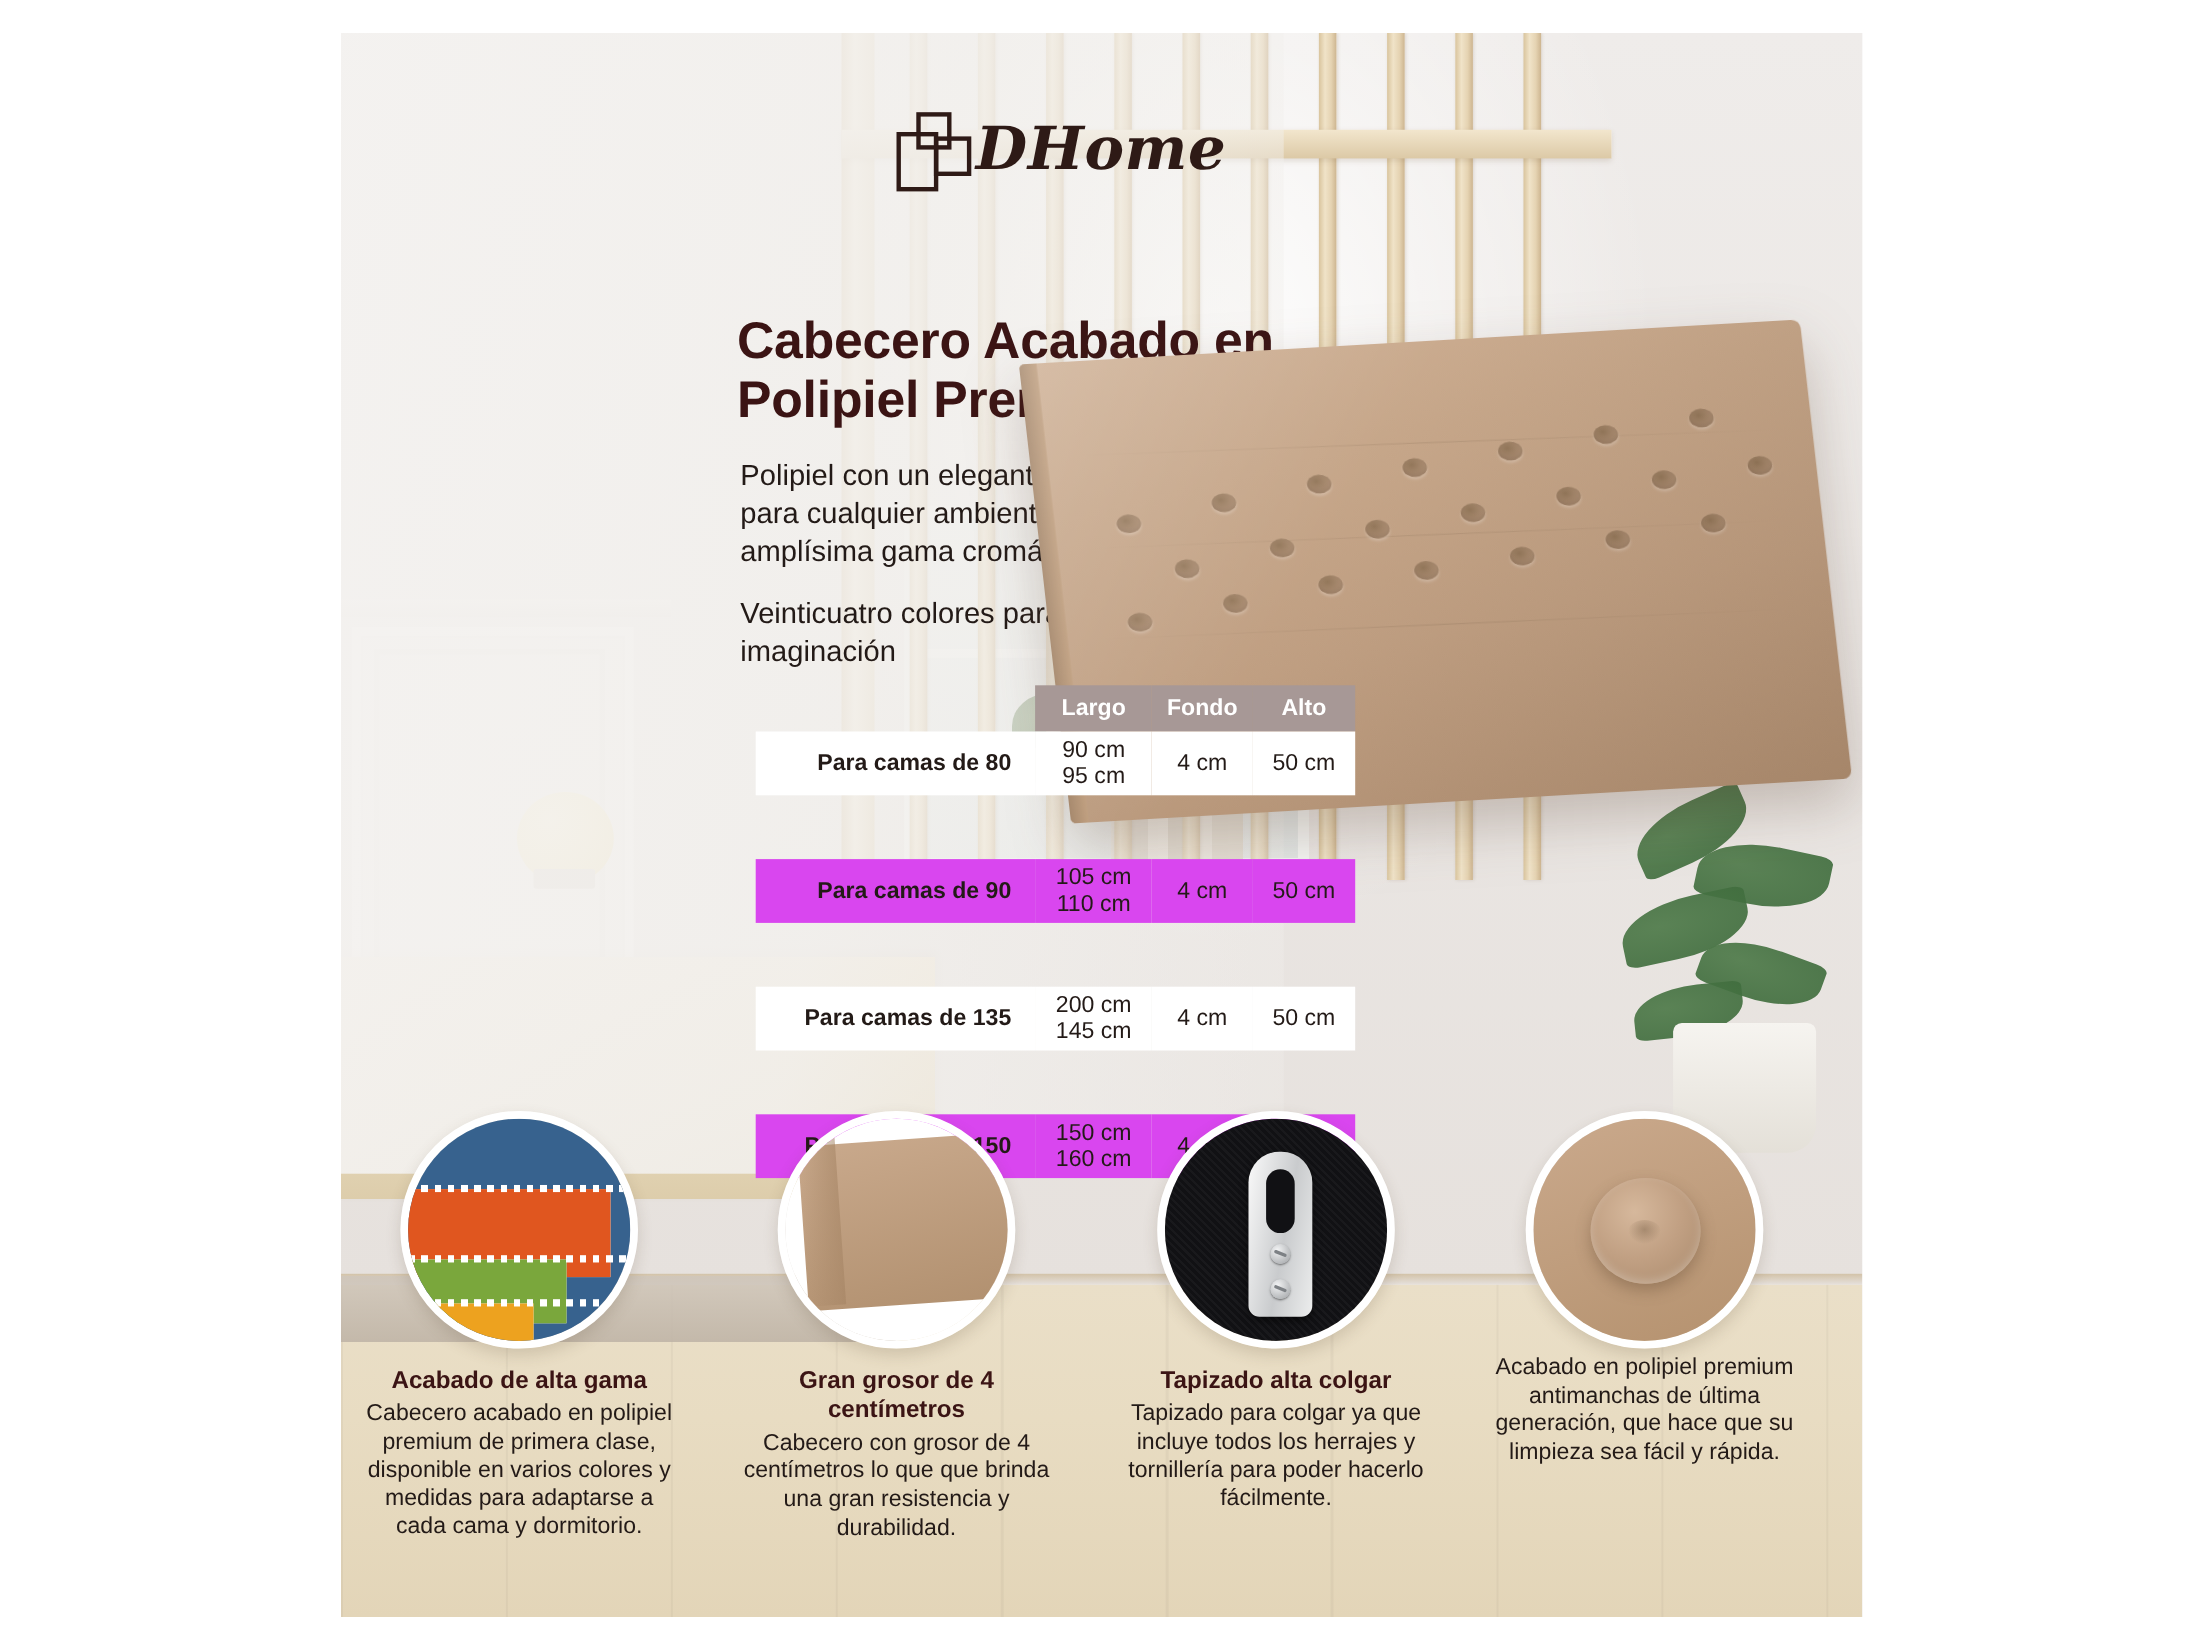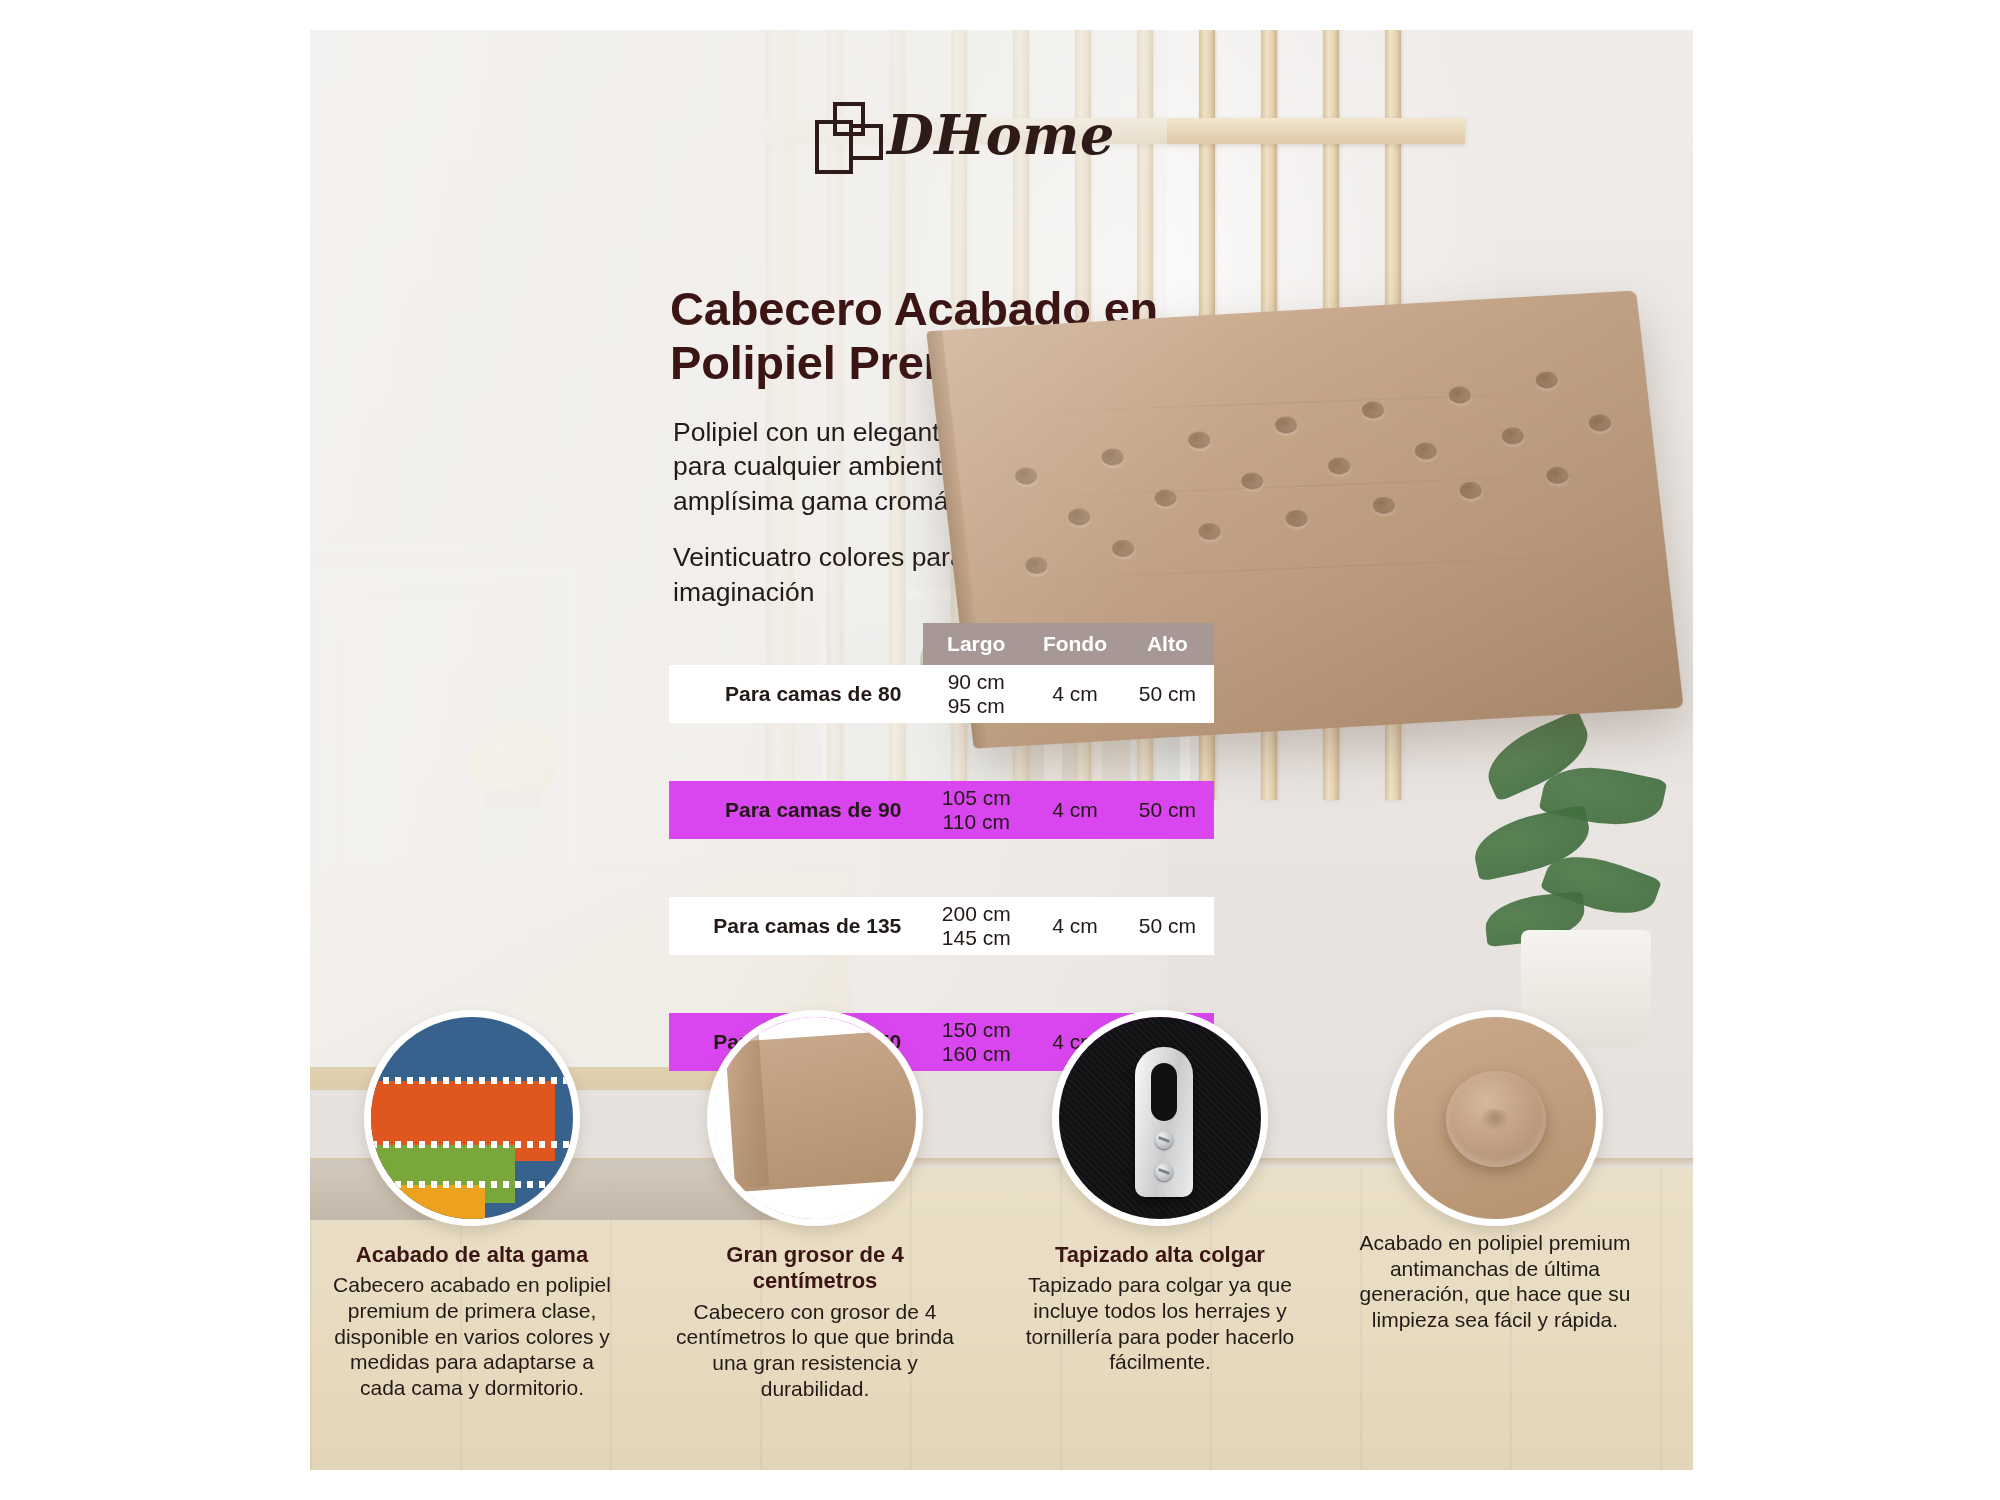--- a/index.html
+++ b/index.html
@@ -225,21 +225,21 @@
     color: #231a17;
     font-size: 26.5px;
     line-height: 1.30;
   }
   .intro p { margin: 0 0 22px 0; }
   .intro p:last-child { margin-bottom: 0; }
 
   
   .spec {
     position: absolute;
-    left: 359px; top: 593px;
+    left: 377px; top: 593px;
     width: 545px;
   }
   .spec-grid { width: 100%; border-collapse: collapse; }
   .spec-grid th, .spec-grid td { padding: 0; }
   .spec-head th {
     background: #a79896;
     color: #ffffff;
     font-size: 21px;
     font-weight: 700;
     height: 42px;

